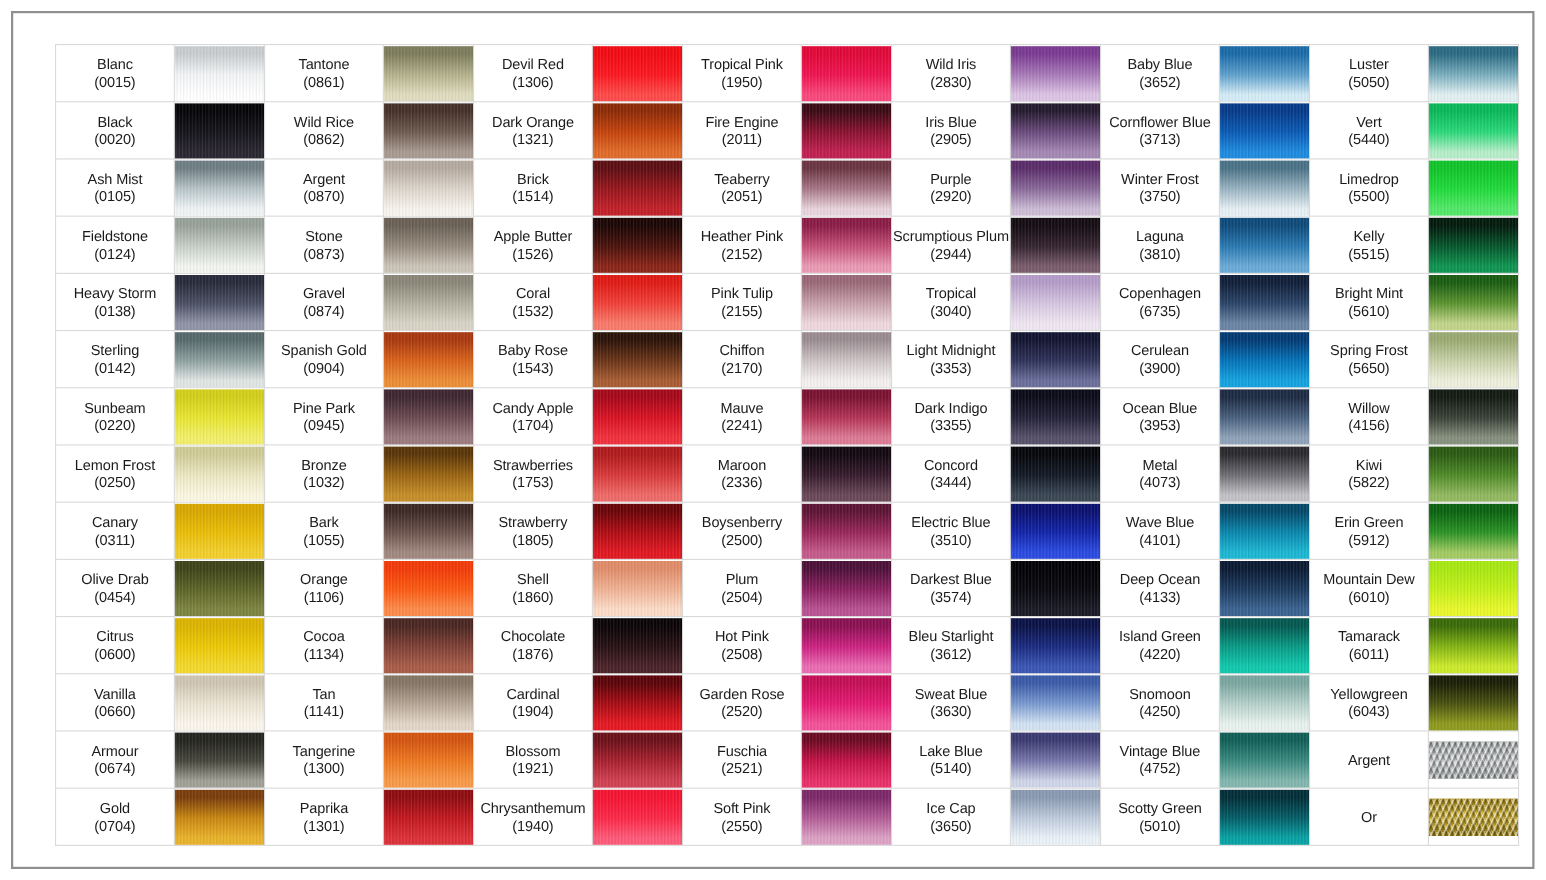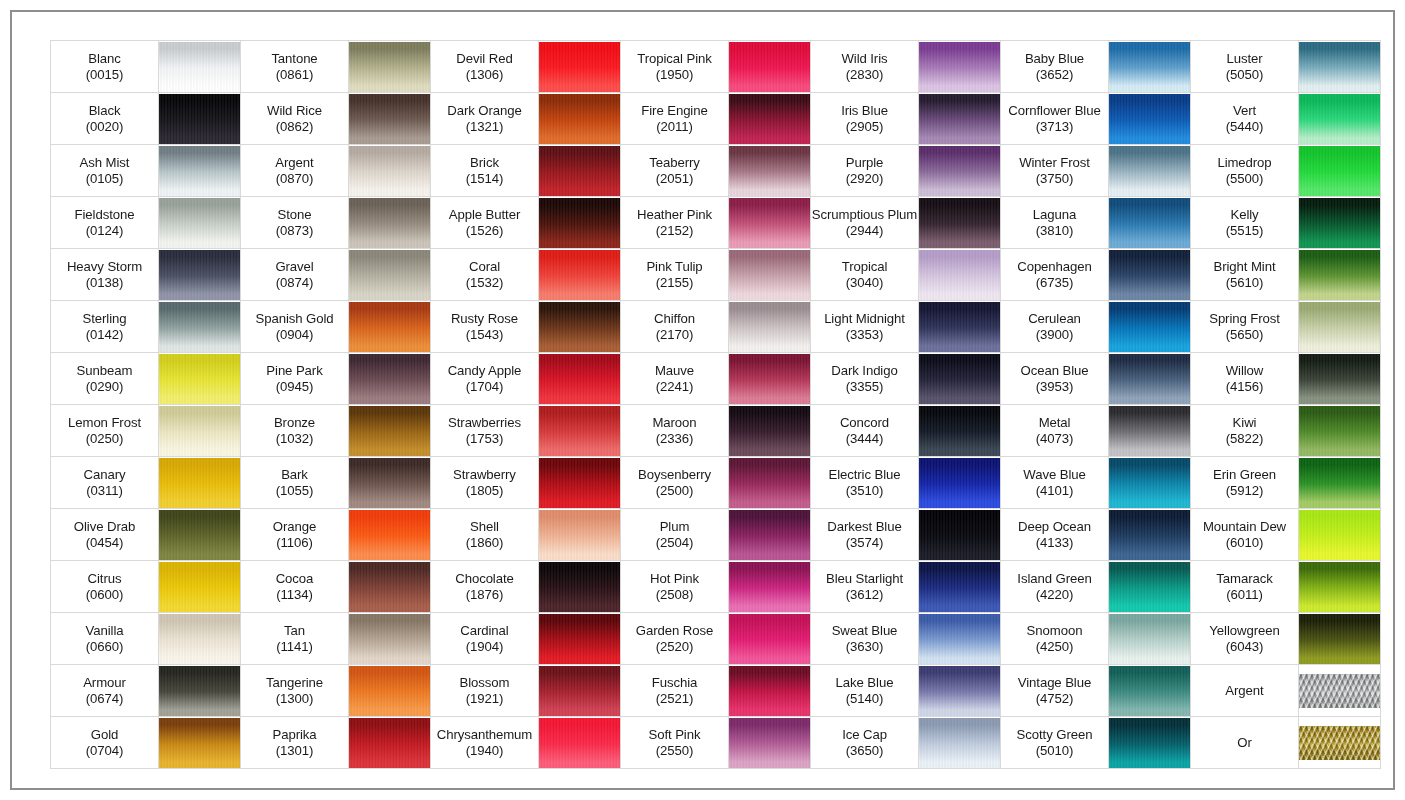--- a/index.html
+++ b/index.html
@@ -379,21 +379,21 @@
               <span class="swatch" style="background: linear-gradient(rgb(86, 105, 106) 0%, rgb(86, 105, 106) 14%, rgb(143, 161, 160) 52%, rgb(223, 230, 228) 88%, rgb(223, 230, 228) 100%);"></span>
             </td>
             <td class="label-cell">
               <span class="name">Spanish Gold</span>
               <span class="code">(0904)</span>
             </td>
             <td class="swatch-cell">
               <span class="swatch" style="background: linear-gradient(rgb(168, 56, 15) 0%, rgb(168, 56, 15) 14%, rgb(217, 98, 26) 52%, rgb(236, 141, 54) 88%, rgb(236, 141, 54) 100%);"></span>
             </td>
             <td class="label-cell">
-              <span class="name">Rusty Rose</span>
+              <span class="name">Baby Rose</span>
               <span class="code">(1543)</span>
             </td>
             <td class="swatch-cell">
               <span class="swatch" style="background: linear-gradient(rgb(42, 18, 8) 0%, rgb(42, 18, 8) 14%, rgb(106, 52, 24) 52%, rgb(168, 92, 50) 88%, rgb(168, 92, 50) 100%);"></span>
             </td>
             <td class="label-cell">
               <span class="name">Chiffon</span>
               <span class="code">(2170)</span>
             </td>
             <td class="swatch-cell">
@@ -417,21 +417,21 @@
               <span class="name">Spring Frost</span>
               <span class="code">(5650)</span>
             </td>
             <td class="swatch-cell">
               <span class="swatch" style="background: linear-gradient(rgb(154, 170, 114) 0%, rgb(154, 170, 114) 14%, rgb(200, 208, 168) 52%, rgb(238, 240, 220) 88%, rgb(238, 240, 220) 100%);"></span>
             </td>
           </tr>
           <tr>
             <td class="label-cell">
               <span class="name">Sunbeam</span>
-              <span class="code">(0290)</span>
+              <span class="code">(0220)</span>
             </td>
             <td class="swatch-cell">
               <span class="swatch" style="background: linear-gradient(rgb(211, 207, 26) 0%, rgb(211, 207, 26) 14%, rgb(232, 229, 50) 52%, rgb(242, 239, 106) 88%, rgb(242, 239, 106) 100%);"></span>
             </td>
             <td class="label-cell">
               <span class="name">Pine Park</span>
               <span class="code">(0945)</span>
             </td>
             <td class="swatch-cell">
               <span class="swatch" style="background: linear-gradient(rgb(61, 38, 48) 0%, rgb(61, 38, 48) 14%, rgb(107, 74, 82) 52%, rgb(154, 122, 126) 88%, rgb(154, 122, 126) 100%);"></span>

